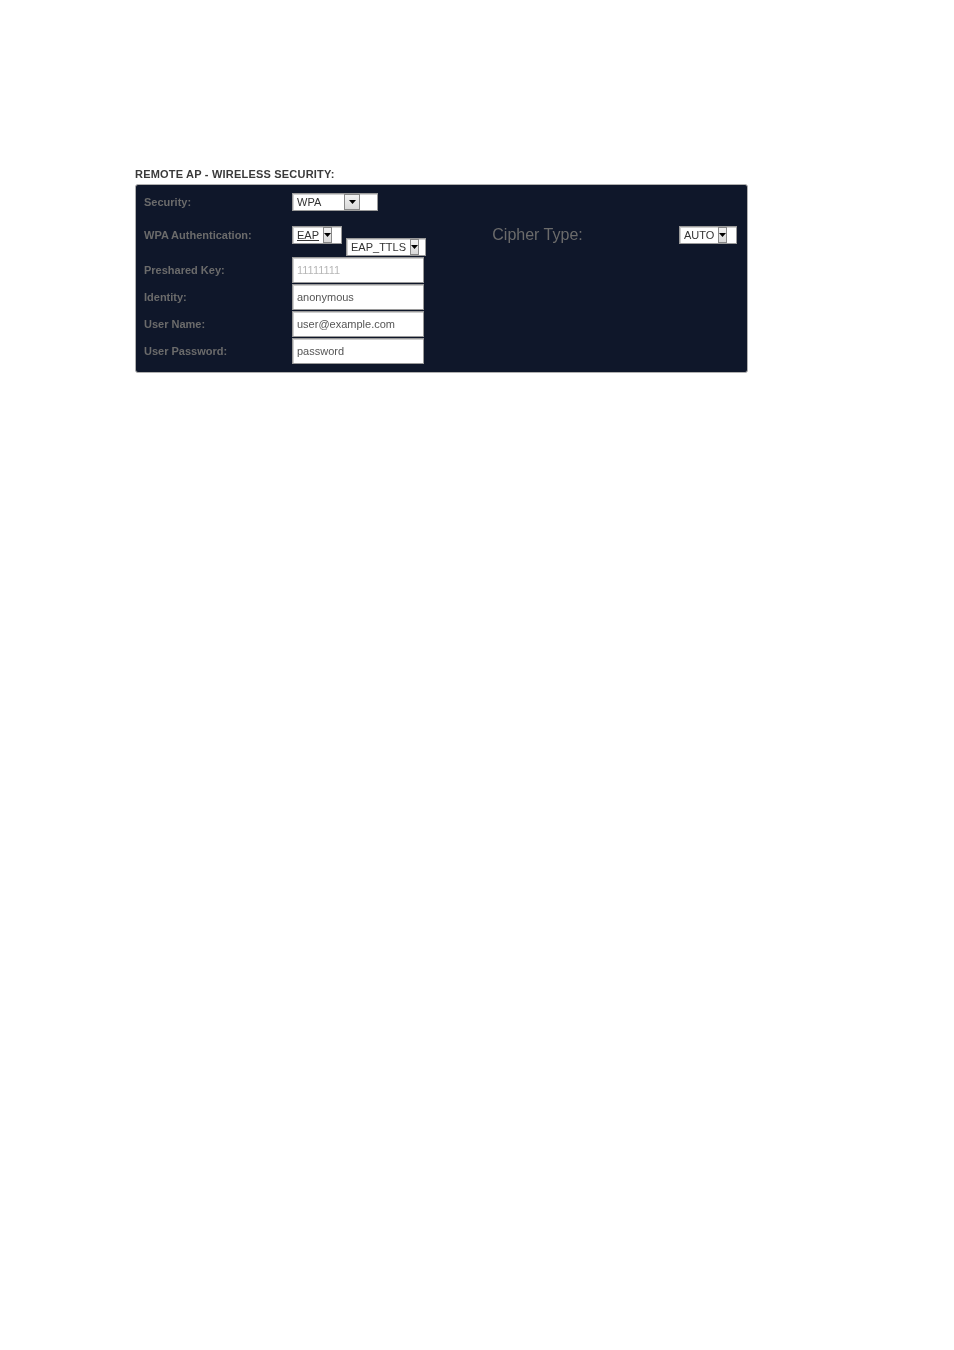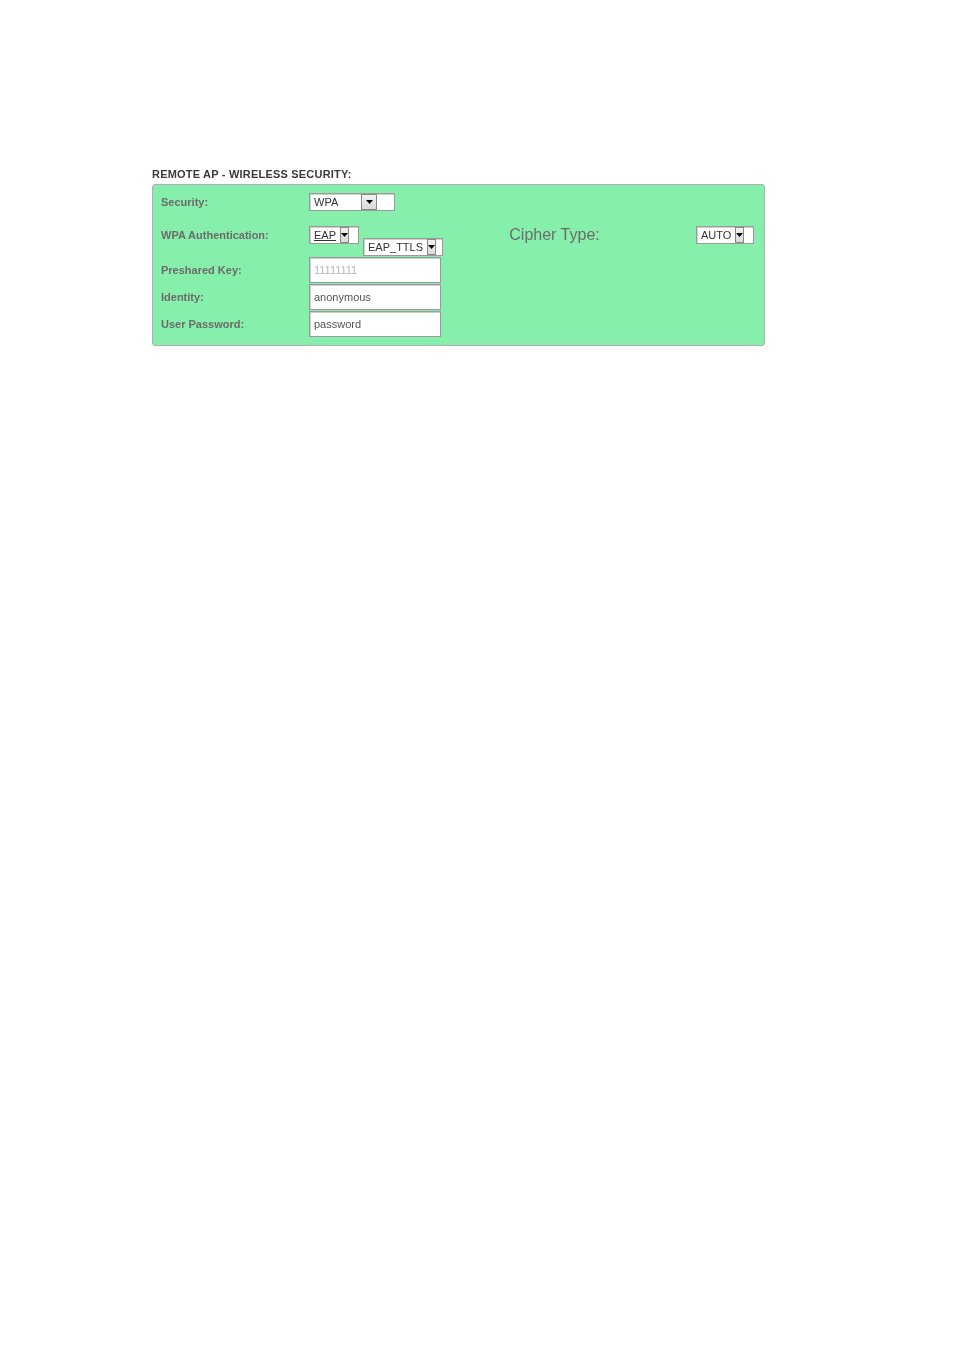--- a/index.html
+++ b/index.html
@@ -11,36 +11,36 @@
     color: #6b6b6b;
   }
   .page {
     width: 954px;
     height: 1350px;
     position: relative;
     box-sizing: border-box;
   }
   .section {
     position: absolute;
-    left: 152px;
+    left: 135px;
     top: 168px;
     width: 613px;
   }
   .section-title {
     font-weight: bold;
     color: #3a3a3a;
     font-size: 11px;
     margin-bottom: 4px;
     letter-spacing: 0.2px;
   }
   .panel {
     border: 1px solid #b0b0b0;
     border-radius: 3px;
     padding: 6px 8px 8px 8px;
-    background: #86efac;
+    background: #0f172a;
   }
   .row {
     display: flex;
     align-items: center;
     min-height: 22px;
     margin-bottom: 1px;
   }
   .label {
     width: 148px;
     flex: 0 0 148px;
@@ -191,20 +191,26 @@
         </div>
       </div>
 
       <div class="row">
         <div class="label">Identity:</div>
         <div class="field">
           <input type="text" class="textin" value="anonymous" style="">
         </div>
       </div>
 
+      <div class="row">
+        <div class="label">User Name:</div>
+        <div class="field">
+          <input type="text" class="textin" value="user@example.com" style="">
+        </div>
+      </div>
 
       <div class="row" style="margin-bottom:0;">
         <div class="label">User Password:</div>
         <div class="field">
           <input type="text" class="textin" value="password" style="">
         </div>
       </div>
 
     </div>
   </div>

